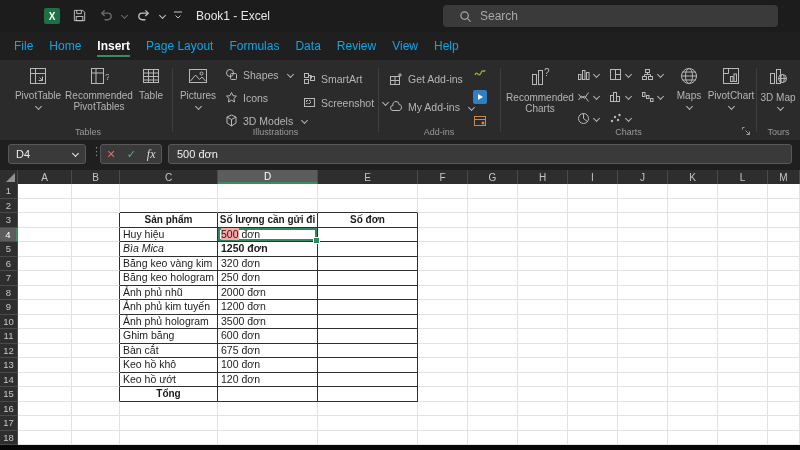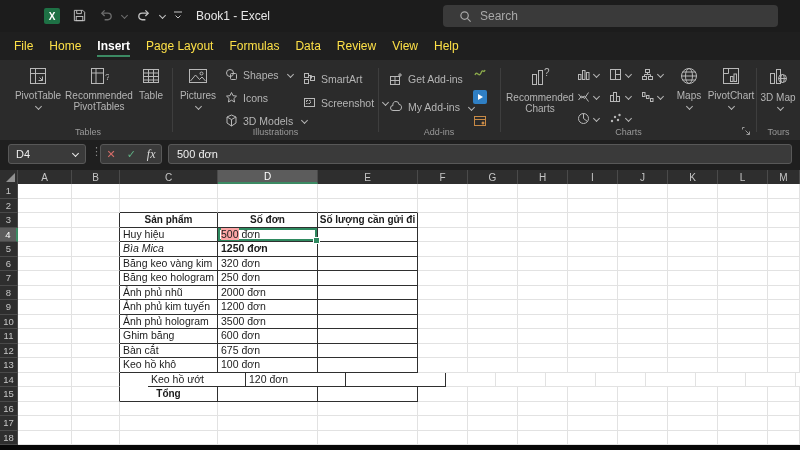--- a/index.html
+++ b/index.html
@@ -12,21 +12,21 @@
   
   .titlebar{position:absolute;top:0;left:0;width:800px;height:32px;background:#1c1c1c;}
   .titlebar .ico{position:absolute;top:8px;}
   .apptitle{position:absolute;left:196px;top:9px;font-size:12px;color:#e6e6e6;}
   .searchbox{position:absolute;left:443px;top:5px;width:335px;height:22px;background:#3a3a3a;
              border-radius:4px;display:flex;align-items:center;gap:8px;padding-left:16px;box-sizing:border-box;
              color:#a8a8a8;font-size:12px;}
   
   .tabrow{position:absolute;top:32px;left:0;width:800px;height:28px;background:#1f1f1f;
           display:flex;align-items:stretch;padding-left:6px;}
-  .tab{padding:0 8px;font-size:12px;color:#fde047;display:flex;align-items:center;position:relative;cursor:default;}
+  .tab{padding:0 8px;font-size:12px;color:#0ea5e9;display:flex;align-items:center;position:relative;cursor:default;}
   .tab.active{color:#ffffff;font-weight:bold;}
   .tab.active::after{content:"";position:absolute;left:8px;right:8px;bottom:3px;height:2px;background:#3c8a63;}
   
   .ribbon{position:absolute;top:60px;left:0;width:800px;height:80px;background:#2b2b2b;}
   .rgroup{position:absolute;top:0;bottom:0;}
   .glabel{position:absolute;bottom:3px;left:0;right:0;text-align:center;font-size:9px;color:#9a9a9a;}
   .gsep{position:absolute;top:8px;bottom:8px;width:1px;background:#3e3e3e;}
   .rbtn-lg{position:absolute;display:flex;flex-direction:column;align-items:center;color:#b5b5b5;
            font-size:10px;line-height:11px;text-align:center;cursor:default;}
   .rbtn-lg .lbl{margin-top:4px;}
@@ -476,22 +476,22 @@
         <div class="cell" style="width: 50px;"></div>
         <div class="cell" style="width: 50px;"></div>
         <div class="cell" style="width: 50px;"></div>
         <div class="cell" style="width: 32px;"></div>
       </div>
       <div class="grow">
         <div class="rowhdr">3</div>
         <div class="cell" style="width: 54px;"></div>
         <div class="cell edge-r" style="width: 48px;"></div>
         <div class="cell tb c-bold" style="width: 98px;">Sản phẩm</div>
+        <div class="cell tb c-bold" style="width: 100px;">Số lượng cần gửi đi</div>
         <div class="cell tb c-bold" style="width: 100px;">Số đơn</div>
-        <div class="cell tb c-bold" style="width: 100px;">Số lượng cần gửi đi</div>
         <div class="cell" style="width: 50px;"></div>
         <div class="cell" style="width: 50px;"></div>
         <div class="cell" style="width: 50px;"></div>
         <div class="cell" style="width: 50px;"></div>
         <div class="cell" style="width: 50px;"></div>
         <div class="cell" style="width: 50px;"></div>
         <div class="cell" style="width: 50px;"></div>
         <div class="cell" style="width: 32px;"></div>
       </div>
       <div class="grow">
@@ -651,21 +651,21 @@
         <div class="cell" style="width: 50px;"></div>
         <div class="cell" style="width: 50px;"></div>
         <div class="cell" style="width: 50px;"></div>
         <div class="cell" style="width: 50px;"></div>
         <div class="cell" style="width: 32px;"></div>
       </div>
       <div class="grow">
         <div class="rowhdr">14</div>
         <div class="cell" style="width: 54px;"></div>
         <div class="cell edge-r" style="width: 48px;"></div>
-        <div class="cell tb" style="width: 98px; margin-left: 28px;">Keo hồ ướt</div>
+        <div class="cell tb" style="width: 98px;">Keo hồ ướt</div>
         <div class="cell tb" style="width: 100px;">120 đơn</div>
         <div class="cell tb" style="width: 100px;"></div>
         <div class="cell" style="width: 50px;"></div>
         <div class="cell" style="width: 50px;"></div>
         <div class="cell" style="width: 50px;"></div>
         <div class="cell" style="width: 50px;"></div>
         <div class="cell" style="width: 50px;"></div>
         <div class="cell" style="width: 50px;"></div>
         <div class="cell" style="width: 50px;"></div>
         <div class="cell" style="width: 32px;"></div>

